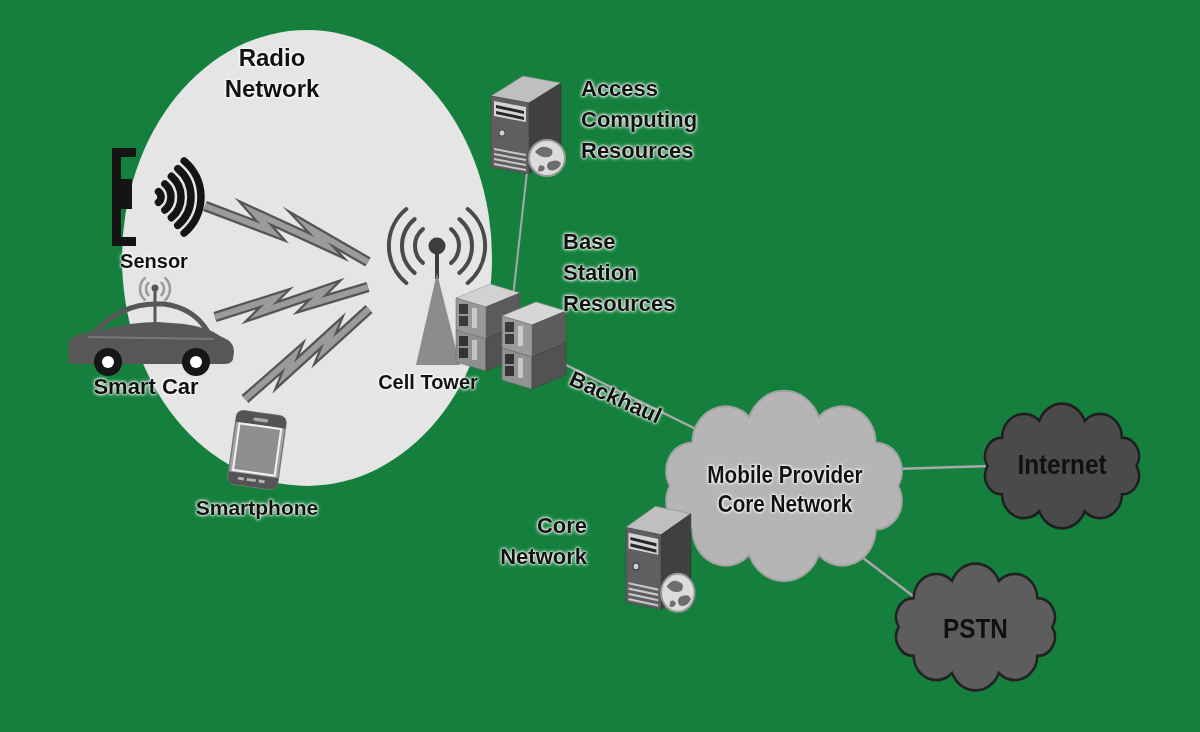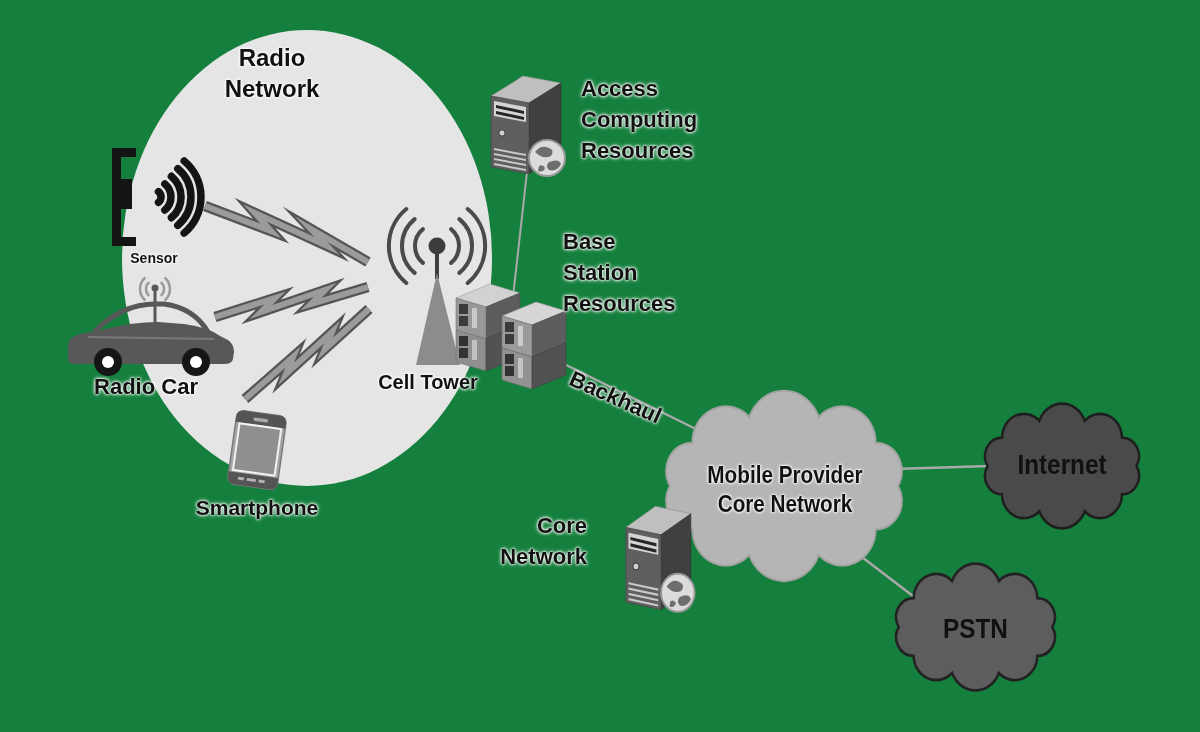--- a/index.html
+++ b/index.html
@@ -187,23 +187,23 @@
       <path d="M62,92 Q72,88 74,94 Q70,102 62,100 Q58,96 62,92 Z" fill="#6e6e6e"></path>
       <path d="M52,96 Q56,94 58,98 Q56,103 51,101 Z" fill="#6e6e6e"></path>
     </g>
   </svg>
 
   <div class="lbl center" style="left:182px;top:42px;width:180px;font-size:24px;line-height:31px;">
     <div>Radio</div>
     <div>Network</div>
   </div>
 
-  <div class="lbl center" style="left:94px;top:250px;width:120px;font-size:14px;">Sensor</div>
-
-  <div class="lbl center" style="left:71px;top:374px;width:150px;font-size:22px;">Radio Car</div>
+  <div class="lbl center" style="left:94px;top:250px;width:120px;font-size:20px;">Sensor</div>
+
+  <div class="lbl center" style="left:71px;top:374px;width:150px;font-size:22px;">Smart Car</div>
 
   <div class="lbl center" style="left:187px;top:496px;width:140px;font-size:21px;">Smartphone</div>
 
   <div class="lbl center" style="left:367px;top:371px;width:122px;font-size:20px;">Cell Tower</div>
 
   <div class="lbl" style="left:563px;top:226px;width:150px;font-size:22px;line-height:31px;">
     <div>Base</div>
     <div>Station</div>
     <div>Resources</div>
   </div>

